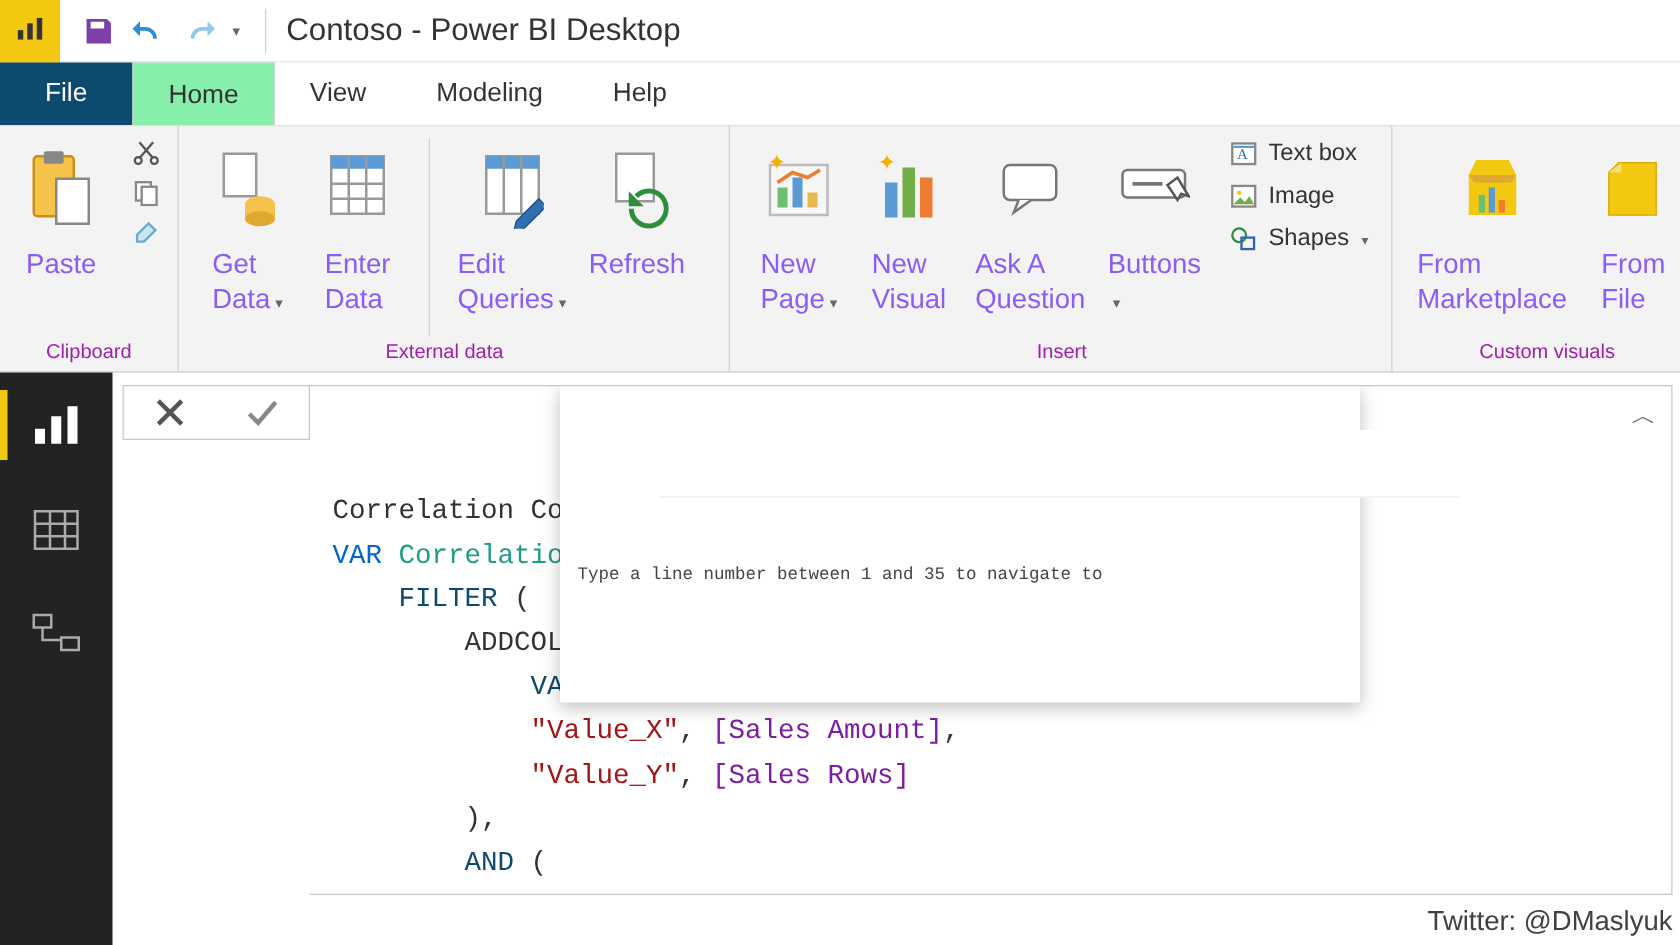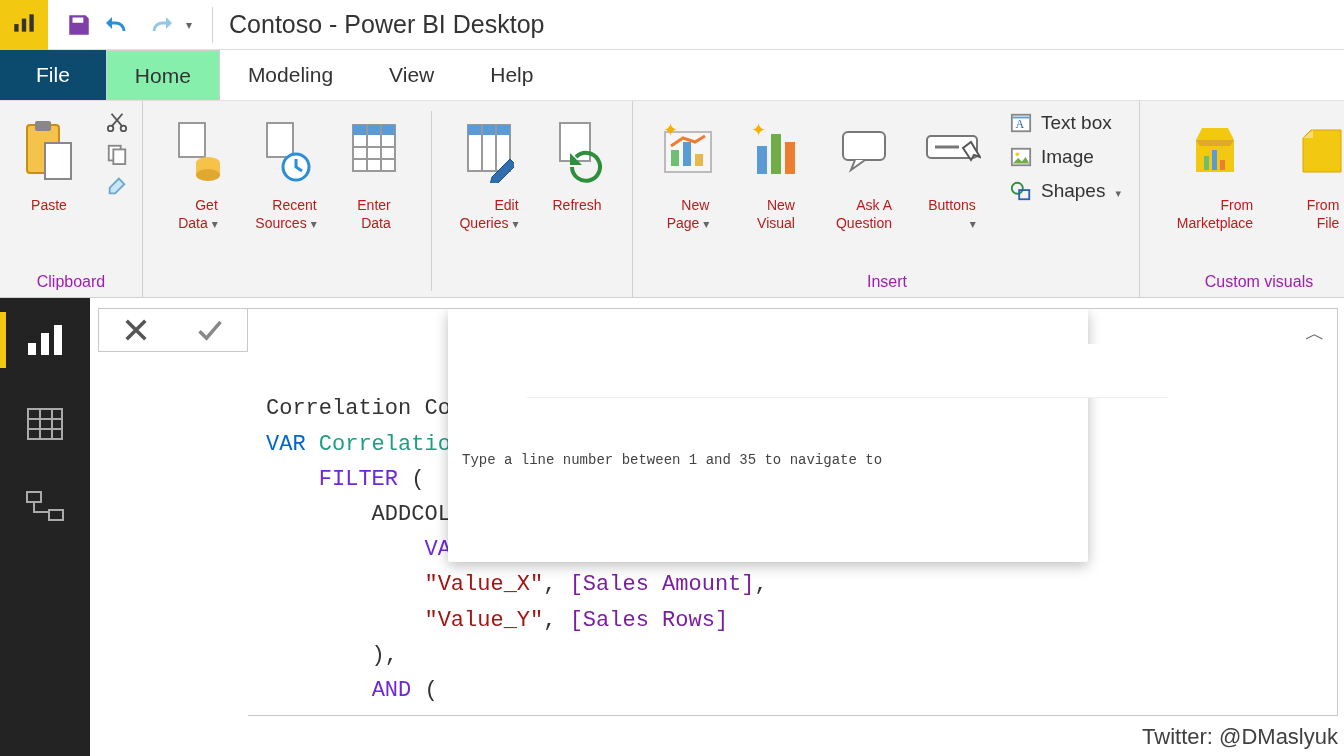--- a/index.html
+++ b/index.html
@@ -94,23 +94,23 @@
     cursor:pointer;
     min-width:70px;
   }
   .ribbon-btn .icon-slot {
     height:80px;
     display:flex;
     align-items:center;
     justify-content:center;
   }
   .ribbon-btn .btn-label {
-    font-size:14px;
-    color:#b91c1c;
-    text-align:right;
+    font-size:22px;
+    color:#8b5cf6;
+    text-align:left;
     line-height:1.25;
   }
   .btn-label .caret::after {
     content:"▾";
     font-size:12px;
     color:#666;
     margin-left:4px;
   }
 
   .ribbon-side-stack {
@@ -173,21 +173,21 @@
     font-family: Consolas, "Courier New", monospace;
     font-size:22px;
     line-height:1.6;
     white-space:pre;
     position:relative;
     height:100%;
     overflow:hidden;
   }
   .kw-var { color:#0066cc; }
   .kw-ident { color:#1f9d85; }
-  .kw-func { color:#6d28d9; }
+  .kw-func { color:#0c4a6e; }
   .kw-str { color:#a31515; }
   .kw-col { color:#7a1fa2; }
   .kw-not { color:#0066cc; }
   .expand-caret {
     position:absolute; top:10px; right:12px;
     font-size:20px; color:#666; cursor:pointer;
   }
 
   
   .goto-popup {
@@ -254,22 +254,22 @@
     </span>
     <span style="color:#666; font-size:12px;">▾</span>
     <div class="qat-sep"></div>
   </div>
   <div class="title-text">Contoso - Power BI Desktop</div>
 </div>
 
 <div class="ribbon-tabs">
   <div class="ribbon-tab file">File</div>
   <div class="ribbon-tab active">Home</div>
+  <div class="ribbon-tab">View</div>
   <div class="ribbon-tab">Modeling</div>
-  <div class="ribbon-tab">View</div>
   <div class="ribbon-tab">Help</div>
 </div>
 
 <div class="ribbon">
 
   <div class="ribbon-group">
     <div class="ribbon-group-body">
       <div class="ribbon-btn">
         <div class="icon-slot">
           <svg width="52" height="64" viewBox="0 0 52 64">
@@ -297,44 +297,33 @@
         <span>
             <svg width="22" height="22" viewBox="0 0 24 24">
               <path fill="#c9e6f5" stroke="#6aa9ca" stroke-width="2" d="M4 14l10-10 6 6-10 10H4v-6z"></path>
             </svg>
           </span>
       </div>
     </div>
     <div class="ribbon-group-label">Clipboard</div>
   </div>
 
-  <div class="ribbon-group" style="padding-left:20px; padding-right:20px;">
+  <div class="ribbon-group" style="padding-left:20px; padding-right:35px;">
     <div class="ribbon-group-body">
       <div class="ribbon-btn">
         <div class="icon-slot">
           <svg width="50" height="64" viewBox="0 0 50 64">
               <rect x="6" y="4" width="26" height="34" fill="#fff" stroke="#999" stroke-width="2"></rect>
               <ellipse cx="35" cy="44" rx="12" ry="6" fill="#f6c34a"></ellipse>
               <rect x="23" y="44" width="24" height="12" fill="#f6c34a"></rect>
               <ellipse cx="35" cy="56" rx="12" ry="6" fill="#e0a82e"></ellipse>
             </svg>
         </div>
         <div class="btn-label"><span style="white-space:pre-line">Get
 Data</span><span class="caret"></span></div>
-      </div>
-      <div class="ribbon-btn">
-        <div class="icon-slot">
-          <svg width="50" height="64" viewBox="0 0 50 64">
-              <rect x="6" y="4" width="26" height="34" fill="#fff" stroke="#999" stroke-width="2"></rect>
-              <circle cx="35" cy="48" r="13" fill="#fff" stroke="#2b8fd6" stroke-width="3"></circle>
-              <path stroke="#2b8fd6" stroke-width="3" fill="none" d="M35 40v8l6 4"></path>
-            </svg>
-        </div>
-        <div class="btn-label"><span style="white-space:pre-line">Recent
-Sources</span><span class="caret"></span></div>
       </div>
       <div class="ribbon-btn">
         <div class="icon-slot">
           <svg width="50" height="64" viewBox="0 0 50 64">
               <rect x="4" y="6" width="42" height="46" fill="#fff" stroke="#999" stroke-width="2"></rect>
               <rect x="4" y="6" width="42" height="10" fill="#5b9bd5"></rect>
               <line x1="18" y1="6" x2="18" y2="52" stroke="#999" stroke-width="2"></line>
               <line x1="32" y1="6" x2="32" y2="52" stroke="#999" stroke-width="2"></line>
               <line x1="4" y1="28" x2="46" y2="28" stroke="#999" stroke-width="2"></line>
               <line x1="4" y1="40" x2="46" y2="40" stroke="#999" stroke-width="2"></line>
@@ -361,20 +350,21 @@
         <div class="icon-slot">
           <svg width="50" height="64" viewBox="0 0 50 64">
               <rect x="8" y="4" width="30" height="38" fill="#fff" stroke="#999" stroke-width="2"></rect>
               <path fill="none" stroke="#2d8f3c" stroke-width="4" d="M20 48a14 14 0 1 0 4-10"></path>
               <path fill="#2d8f3c" d="M18 34l0 12 12 0z"></path>
             </svg>
         </div>
         <div class="btn-label">Refresh</div>
       </div>
     </div>
+    <div class="ribbon-group-label">External data</div>
   </div>
 
   <div class="ribbon-group" style="padding-left:20px; padding-right:18px;">
     <div class="ribbon-group-body">
       <div class="ribbon-btn">
         <div class="icon-slot">
           <svg width="58" height="58" viewBox="0 0 58 58">
               <rect x="6" y="10" width="46" height="40" fill="#f6f6f6" stroke="#bbb" stroke-width="2"></rect>
               <rect x="12" y="28" width="8" height="16" fill="#6fbf73"></rect>
               <rect x="24" y="20" width="8" height="24" fill="#5b9bd5"></rect>

